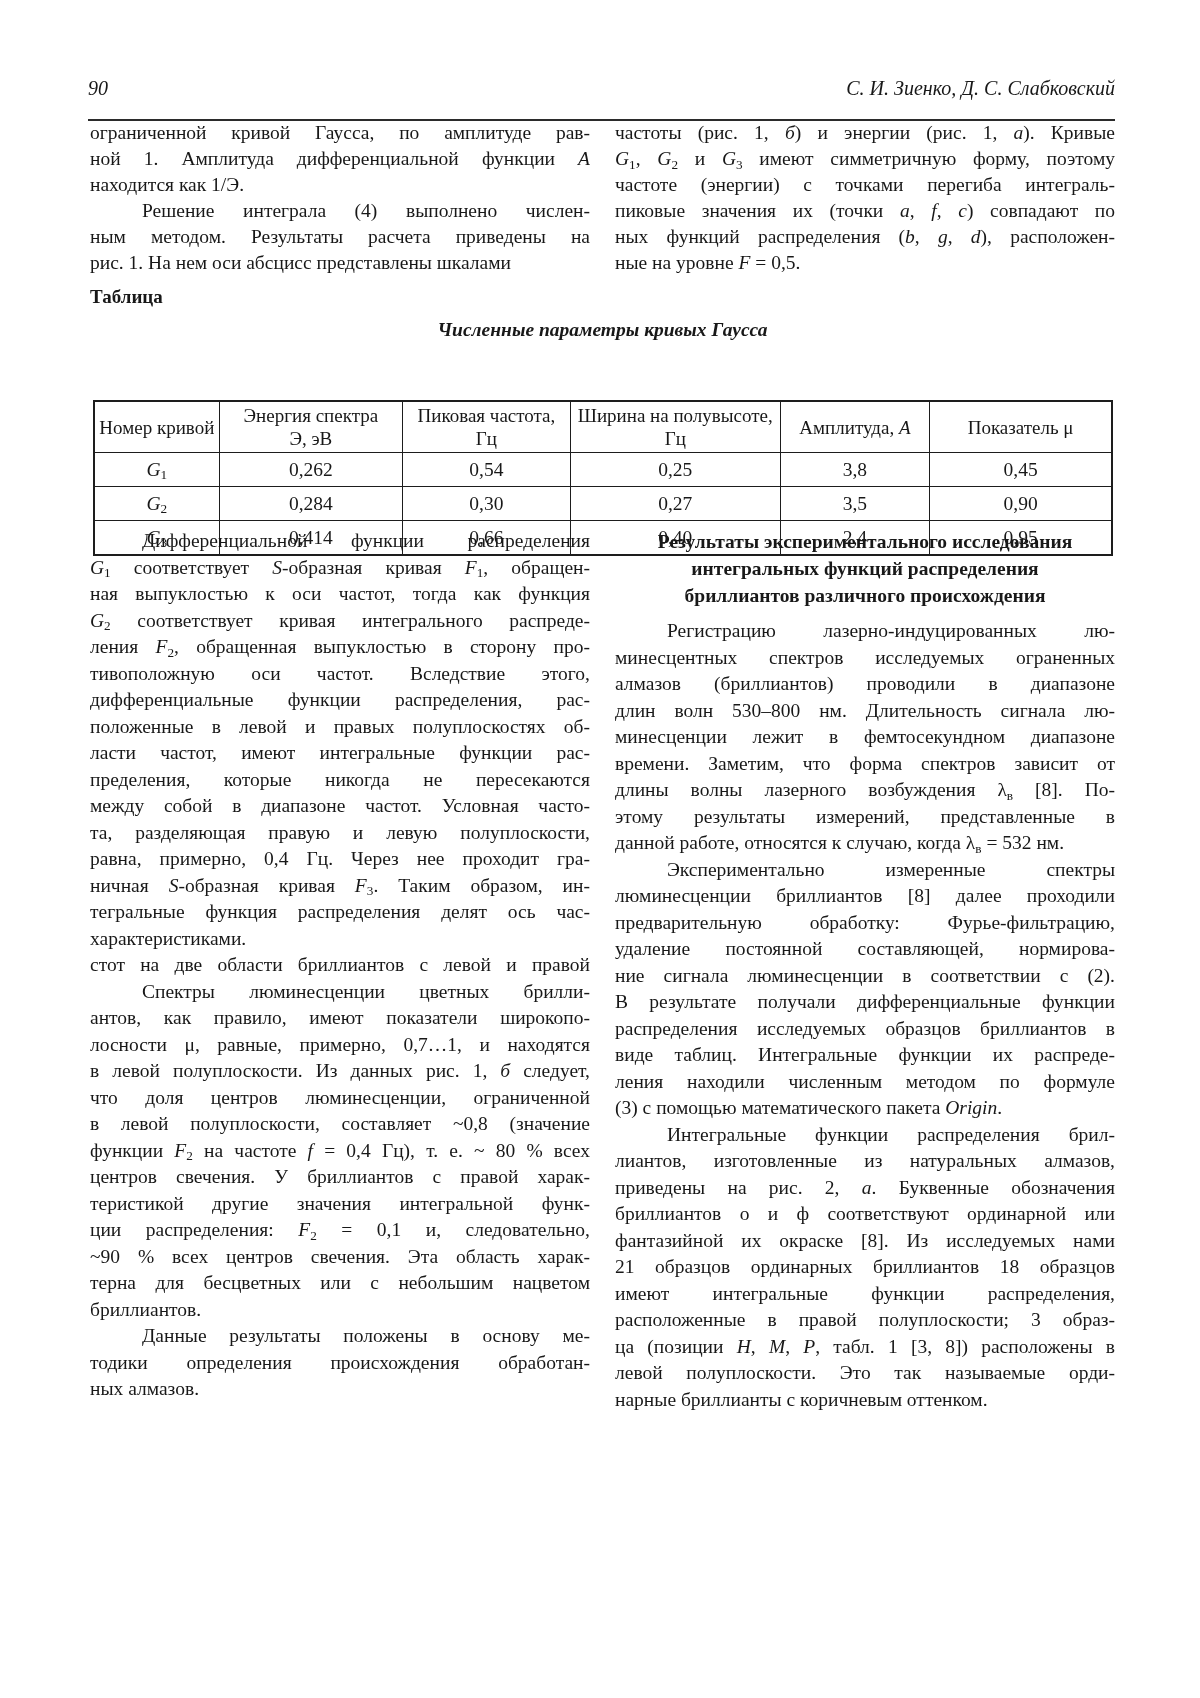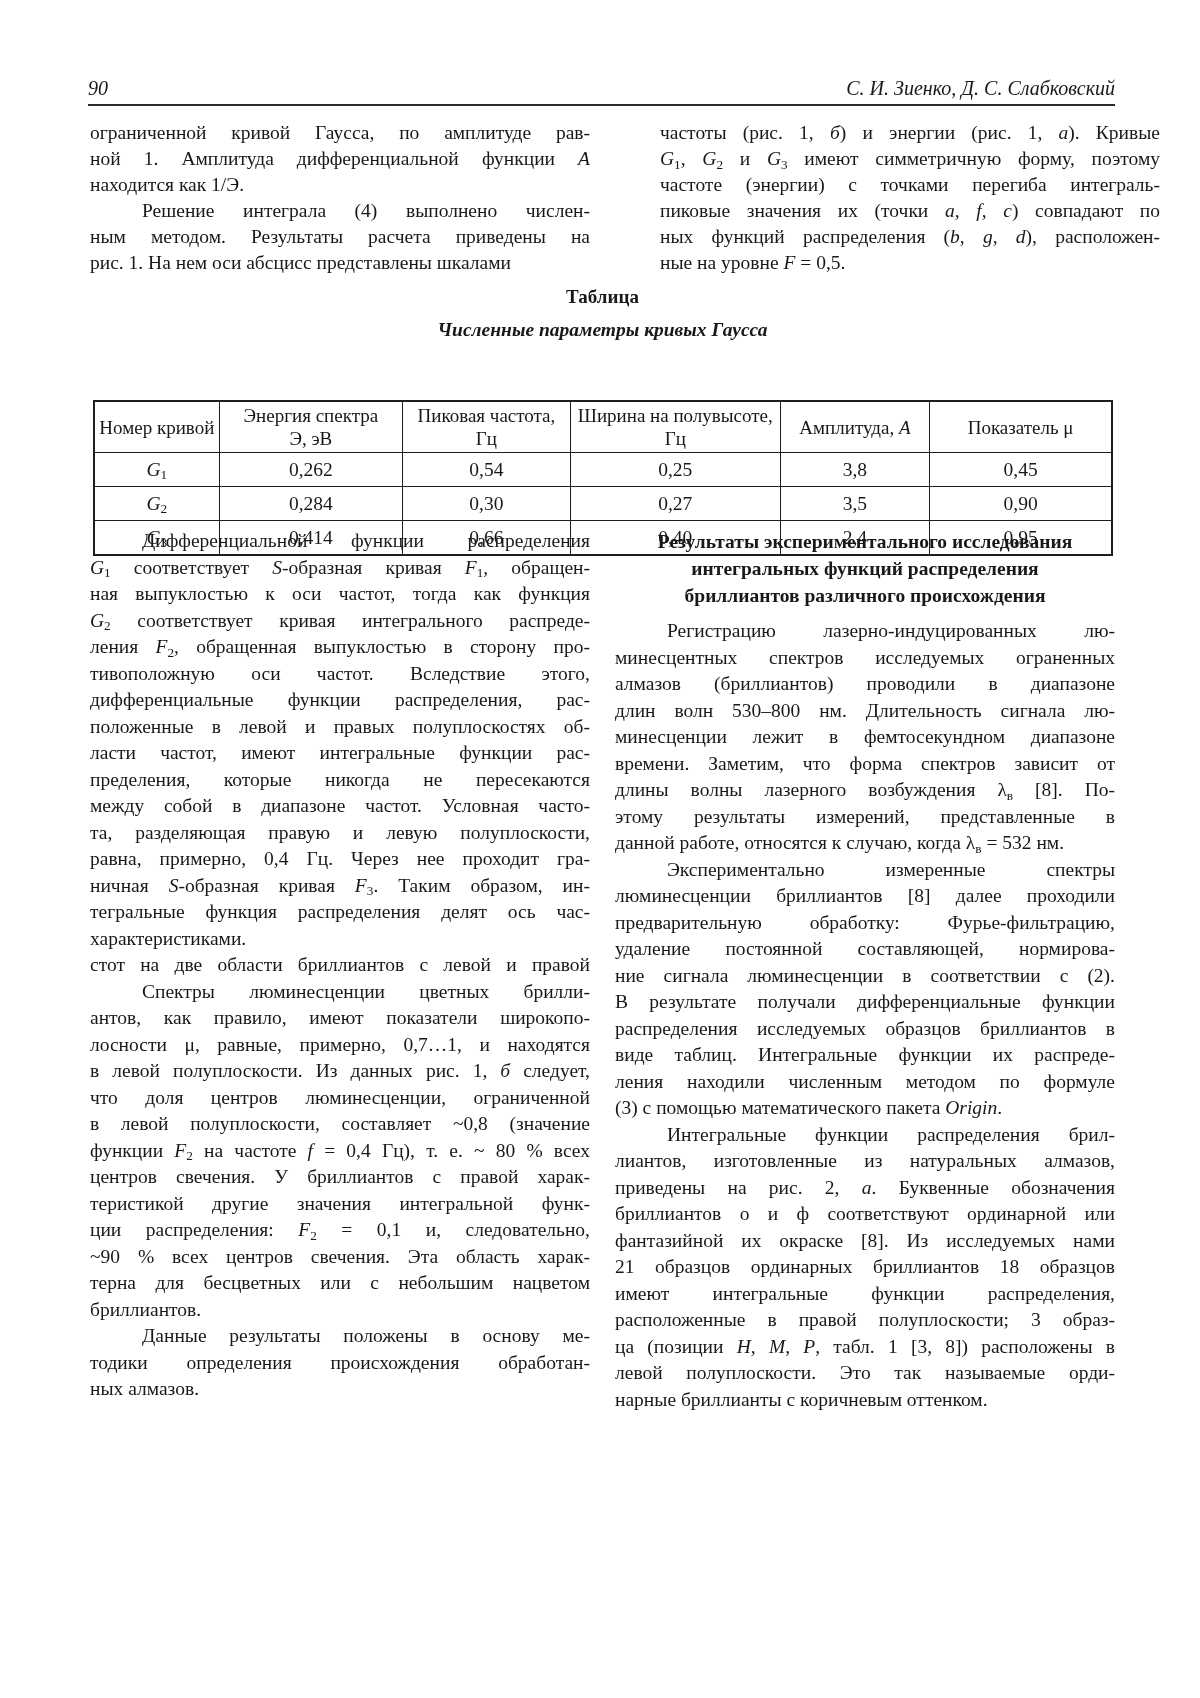--- a/index.html
+++ b/index.html
@@ -9,37 +9,37 @@
     font-family:"Liberation Serif","DejaVu Serif",serif;
     overflow:hidden;
   }
   .abs { position:absolute; }
 
   
   .header-row {
     left:88px; top:76px; width:1027px;
     display:flex; justify-content:space-between; align-items:baseline;
     font-style:italic; font-size:20px; line-height:24px;
-    padding-bottom:4px; border-bottom:2px solid #2b2b2b;
+    padding-bottom:19px; border-bottom:2px solid #2b2b2b;
   }
 
   
   .tline {
     font-size:19.5px; line-height:26px;
     text-align:justify; text-align-last:justify;
     white-space:normal;
   }
   .plast { text-align-last:left; }
   .indent { text-indent:52px; }
   sub { font-size:68%; line-height:0; position:relative; top:0.28em; vertical-align:baseline; }
 
   .intro-left  { left:90px;  top:120px; width:500px; }
-  .intro-right { left:615px; top:120px; width:500px;margin-left:45px; }
-
-  .table-label   { left:90px; top:286px; width:1025px; text-align:center; font-weight:bold; font-size:19px; }
+  .intro-right { left:615px; top:120px; width:500px; }
+
+  .table-label   { left:90px; top:286px; width:1025px; text-align:left; font-weight:bold; font-size:19px; }
   .table-caption { left:90px; top:319px; width:1025px; text-align:center; font-weight:bold; font-style:italic; font-size:19.5px; }
 
   table.gauss-table {
     position:absolute; left:93px; top:352px; width:1020px;
     border-collapse:collapse; table-layout:fixed;
     border:2px solid #1d1d1d;
     margin-top:48px;
   }
   .gauss-table th, .gauss-table td {
     border:1.5px solid #1d1d1d;

